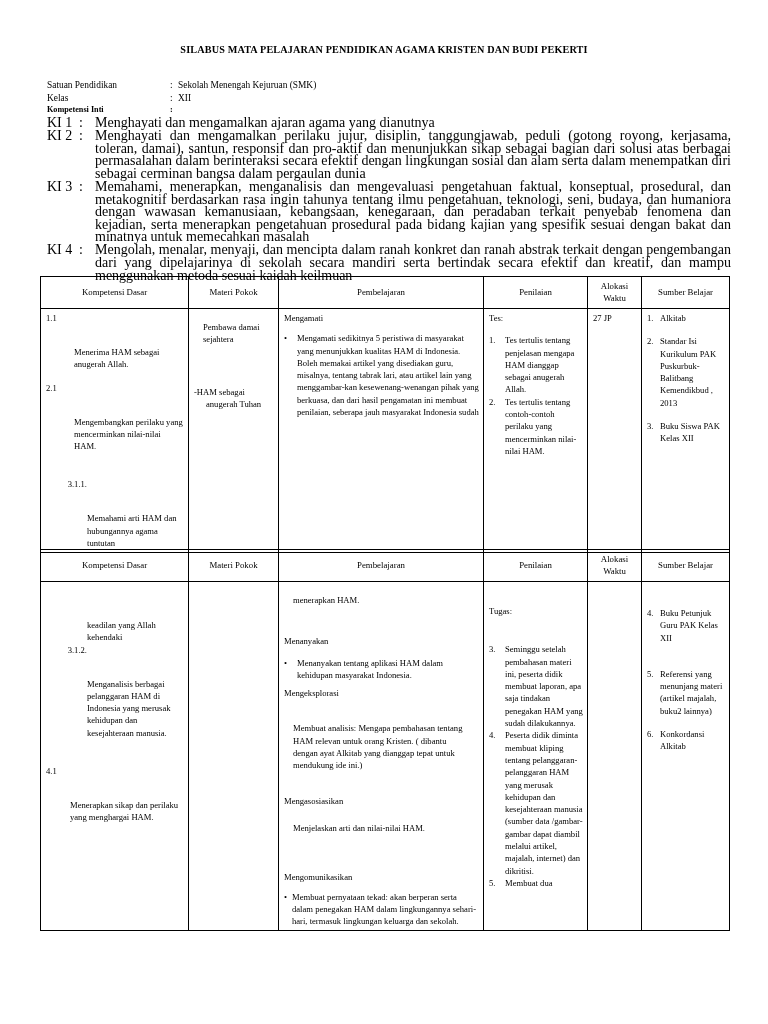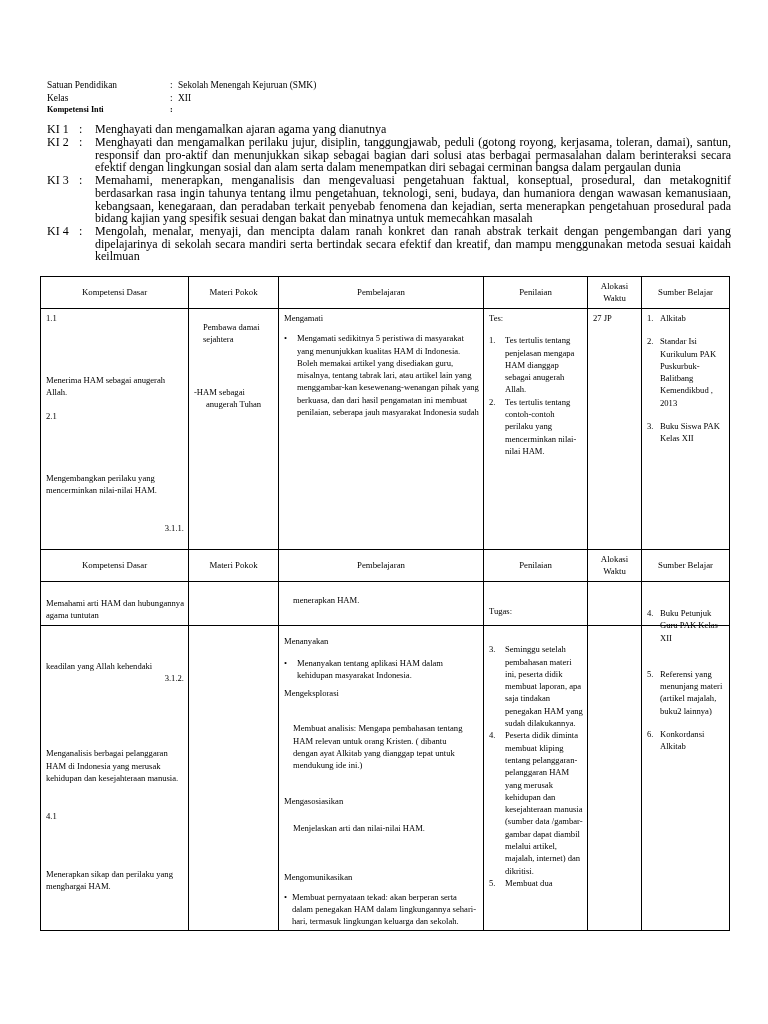--- a/index.html
+++ b/index.html
@@ -56,23 +56,23 @@
     font-size: 8.2px;
     font-weight: bold;
     display: flex;
   }
   .ki-heading .kh-label { width: 123px; }
 
   
   .ki-list {
     position: absolute;
     left: 47px;
-    top: 123px;
+    top: 117px;
     width: 684px;
-    font-size: 12px;
+    font-size: 14px;
     line-height: 12.6px;
   }
   .ki-item {
     display: flex;
     margin-bottom: 0.5px;
   }
   .ki-code { width: 32px; flex: 0 0 32px; }
   .ki-colon { width: 16px; flex: 0 0 16px; }
   .ki-text { flex: 1; text-align: justify; }
 
@@ -101,21 +101,21 @@
   #table-1 { left: 40px; top: 276px; width: 689px; }
   #table-2 { left: 40px; top: 549px; width: 689px; }
 
   .col-kd  { width: 148px; }
   .col-mp  { width: 90px;  }
   .col-pb  { width: 205px; }
   .col-pn  { width: 104px; }
   .col-aw  { width: 54px;  }
   .col-sb  { width: 88px;  }
 
-  .kd-line { display: flex; flex-direction: column; }
+  .kd-line { display: flex; }
   .kd-line .kd-num { flex: 0 0 28px; }
   .kd-line .kd-txt { flex: 1; margin-top: 34px; }
 
   .kd-line-wide .kd-num { flex: 0 0 41px; text-align: right; }
 
   .gap-sm { height: 11px; }
   .gap-md { height: 19px; }
   .gap-lg { height: 26px; }
 
   .bullet-line {
@@ -139,20 +139,21 @@
   .num-indent-narrow .ni { flex: 0 0 13px; }
 
   .mp-dash { display: flex; margin-top: 12px; }
   .mp-dash .mt { flex: 1; padding-left: 12px; text-indent: -12px; }
 </style>
 </head>
 <body>
 
 <div class="page">
 
+  <div class="doc-title">SILABUS MATA PELAJARAN PENDIDIKAN AGAMA KRISTEN DAN BUDI PEKERTI</div>
 
   <div class="meta">
     <div class="meta-row">
       <span class="meta-label">Satuan Pendidikan</span>
       <span class="meta-colon">:</span>
       <span class="meta-value">Sekolah Menengah Kejuruan (SMK)</span>
     </div>
     <div class="meta-row">
       <span class="meta-label">Kelas</span>
       <span class="meta-colon">:</span>

